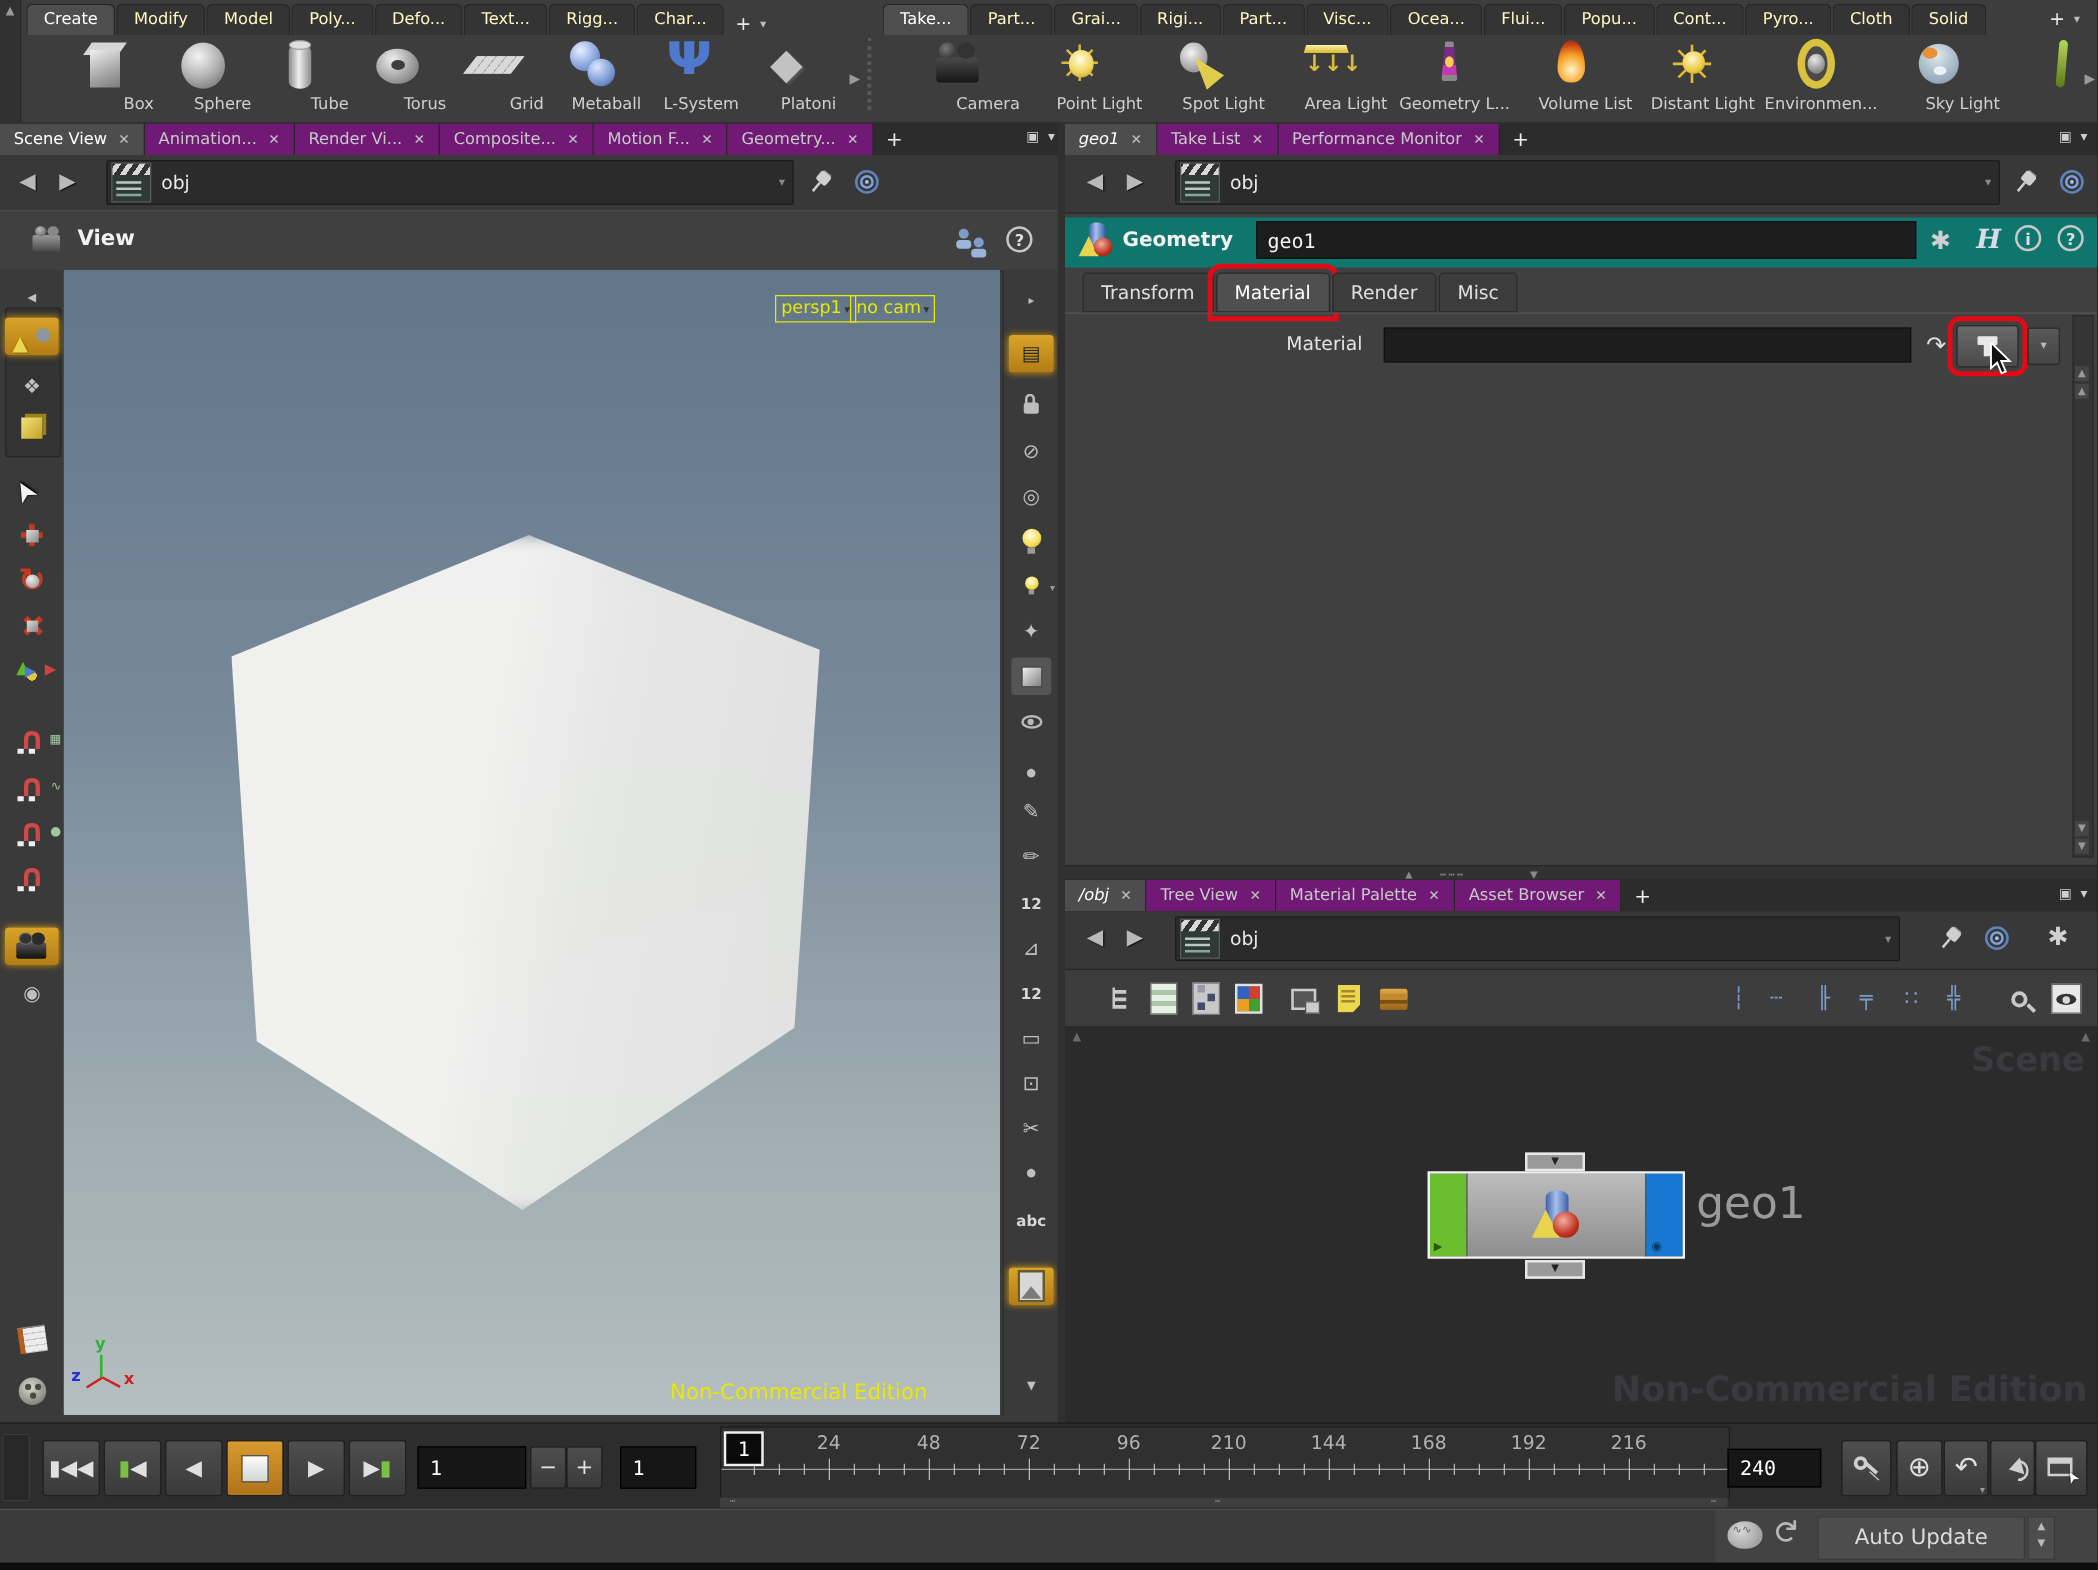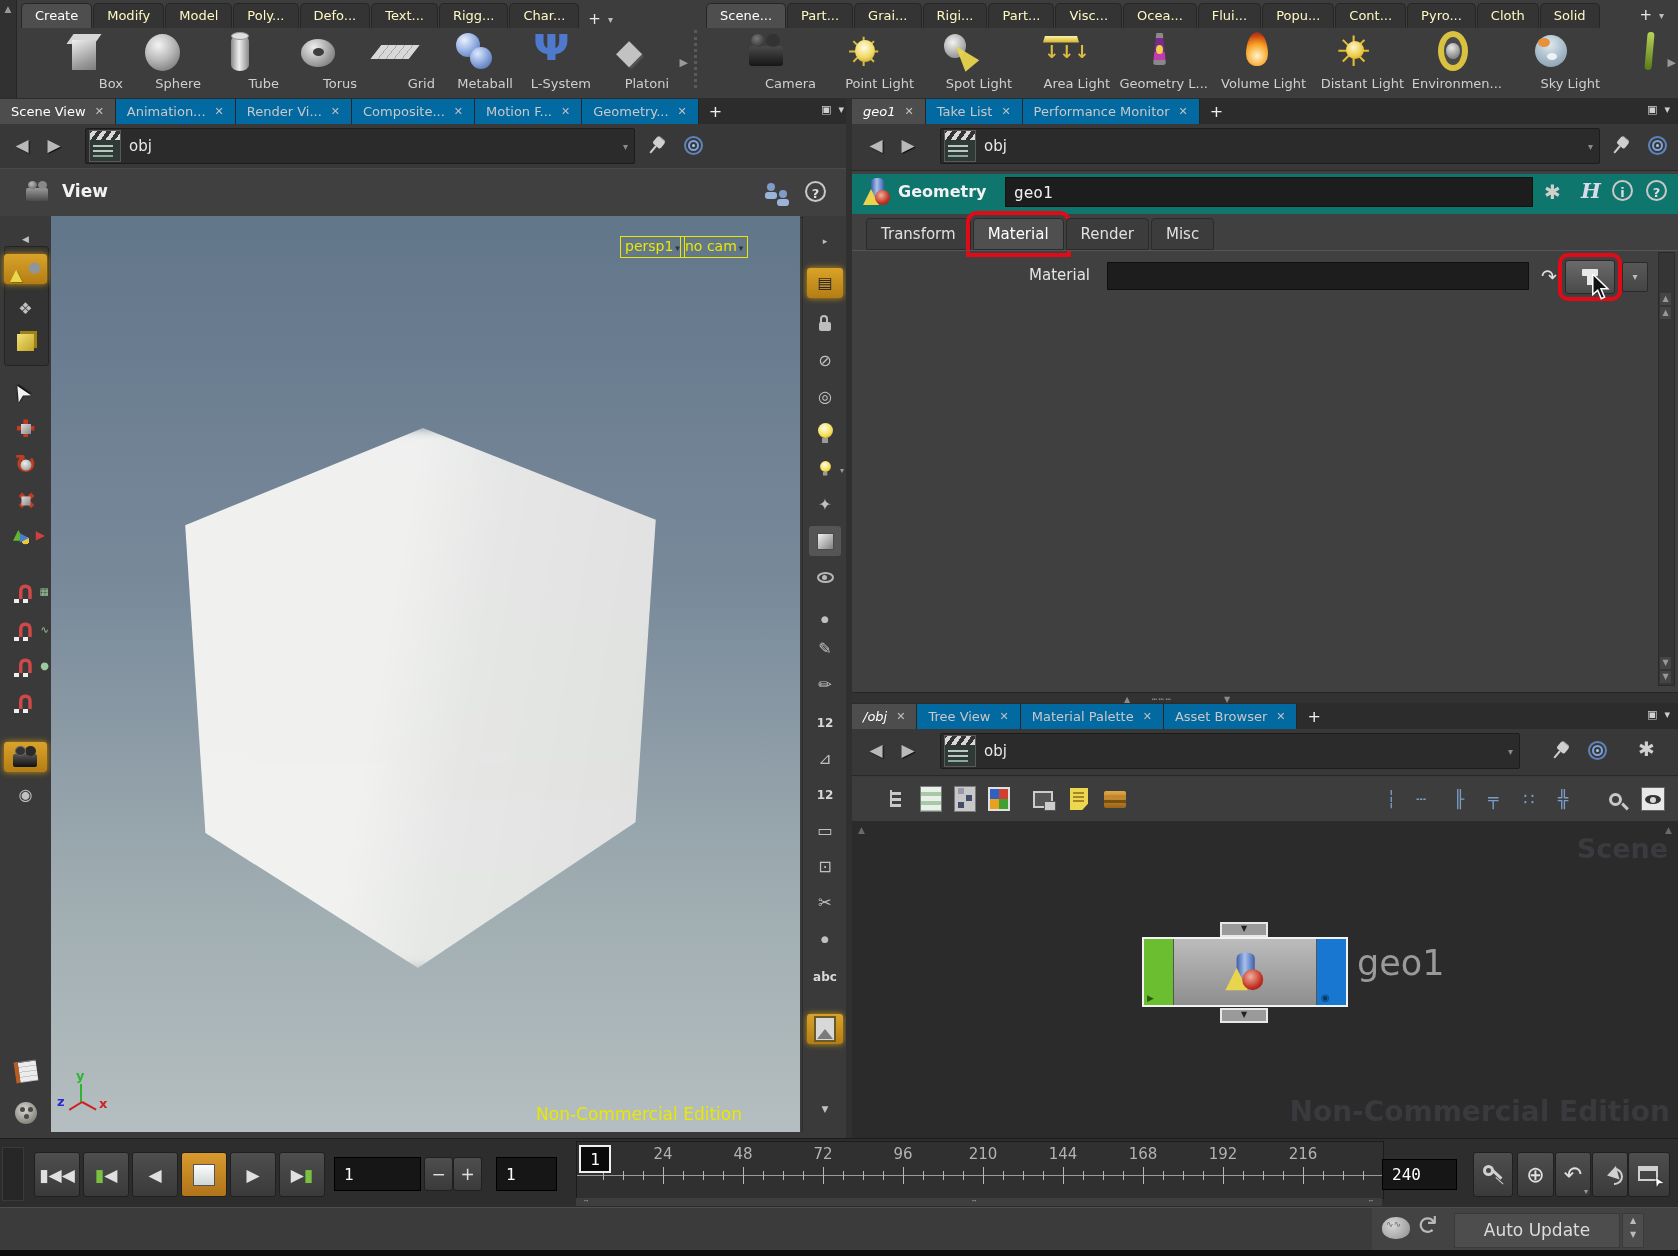--- a/index.html
+++ b/index.html
@@ -78,21 +78,21 @@
       background:radial-gradient(circle at 40% 30%,#e8e8e8,#8a8a8a 70%)}
   .ticon-sky-light::before{content:"";position:absolute;left:10px;top:6px;width:32px;height:32px;border-radius:50%;
       background:radial-gradient(circle at 45% 30%,#dfe9ef,#9fb4c2 60%,#7e97a8)}
   .ticon-sky-light::after{content:"";position:absolute;left:13px;top:9px;width:12px;height:9px;border-radius:50%;
       background:#e8913a;box-shadow:8px 14px 0 -1px #ecf2f5}
   .ticon-gi-light::before{content:"";position:absolute;left:23px;top:3px;width:7px;height:38px;border-radius:4px;
       background:linear-gradient(#b8d45a,#5a7a1a);transform:rotate(5deg)}
 
   
   .tabbar{height:26px;background:#2c2c2c;border-bottom:1px solid #1f1f1f;display:flex;align-items:flex-end}
-  .ptab{display:flex;align-items:center;gap:9px;height:25px;padding:0 11px;font-size:13px;background:#0369a1;
+  .ptab{display:flex;align-items:center;gap:9px;height:25px;padding:0 11px;font-size:13px;background:#701a75;
       color:#c8c8c8;border-right:1px solid #252525;white-space:nowrap}
   .ptab.active{background:#4d4d4d;color:#fff}
   .ptab .x{font-size:11px;color:#c0c0c0;font-weight:bold}
   .ptab.it{font-style:italic}
   .tab-plus{padding:0 10px;color:#efefef;font-size:16px;height:25px;display:flex;align-items:center}
   .tb-ctrl{position:absolute;display:flex;gap:7px;color:#cfcfcf;font-size:11px;align-items:center}
   .pathbar{background:#383838;border-bottom:1px solid #282828}
   .navbtn{position:absolute;top:8px;width:28px;height:26px;color:#b9b9b9;font-size:17px;text-align:center;line-height:26px;text-shadow:1px 1px 1px #111}
   .path-field{position:absolute;top:4px;height:36px;background:#2b2b2b;border:1px solid #1c1c1c;border-radius:2px;
       display:flex;align-items:center;box-sizing:border-box}
@@ -381,21 +381,21 @@
             <div class="tlabel">Platoni</div>
           </div>
         </div>
       <div class="shelf-more">▶</div>
     </div>
 
     <div class="abs" id="shelf-divider"></div>
 
     <div class="abs shelf-set" id="shelf-set-right">
       <div class="shelf-tabs" id="shelf-right-tabs">
-          <div class="shelf-tab active">Scene...</div>
+          <div class="shelf-tab active">Take...</div>
           <div class="shelf-tab">Part...</div>
           <div class="shelf-tab">Grai...</div>
           <div class="shelf-tab">Rigi...</div>
           <div class="shelf-tab">Part...</div>
           <div class="shelf-tab">Visc...</div>
           <div class="shelf-tab">Ocea...</div>
           <div class="shelf-tab">Flui...</div>
           <div class="shelf-tab">Popu...</div>
           <div class="shelf-tab">Cont...</div>
           <div class="shelf-tab">Pyro...</div>
@@ -422,21 +422,21 @@
           <div class="tool">
             <div class="ticon ticon-area-light"></div>
             <div class="tlabel">Area Light</div>
           </div>
           <div class="tool">
             <div class="ticon ticon-geometry-light"></div>
             <div class="tlabel">Geometry L...</div>
           </div>
           <div class="tool">
             <div class="ticon ticon-volume-light"></div>
-            <div class="tlabel">Volume Light</div>
+            <div class="tlabel">Volume List</div>
           </div>
           <div class="tool">
             <div class="ticon ticon-distant-light"></div>
             <div class="tlabel">Distant Light</div>
           </div>
           <div class="tool">
             <div class="ticon ticon-environment-light"></div>
             <div class="tlabel">Environmen...</div>
           </div>
           <div class="tool">

